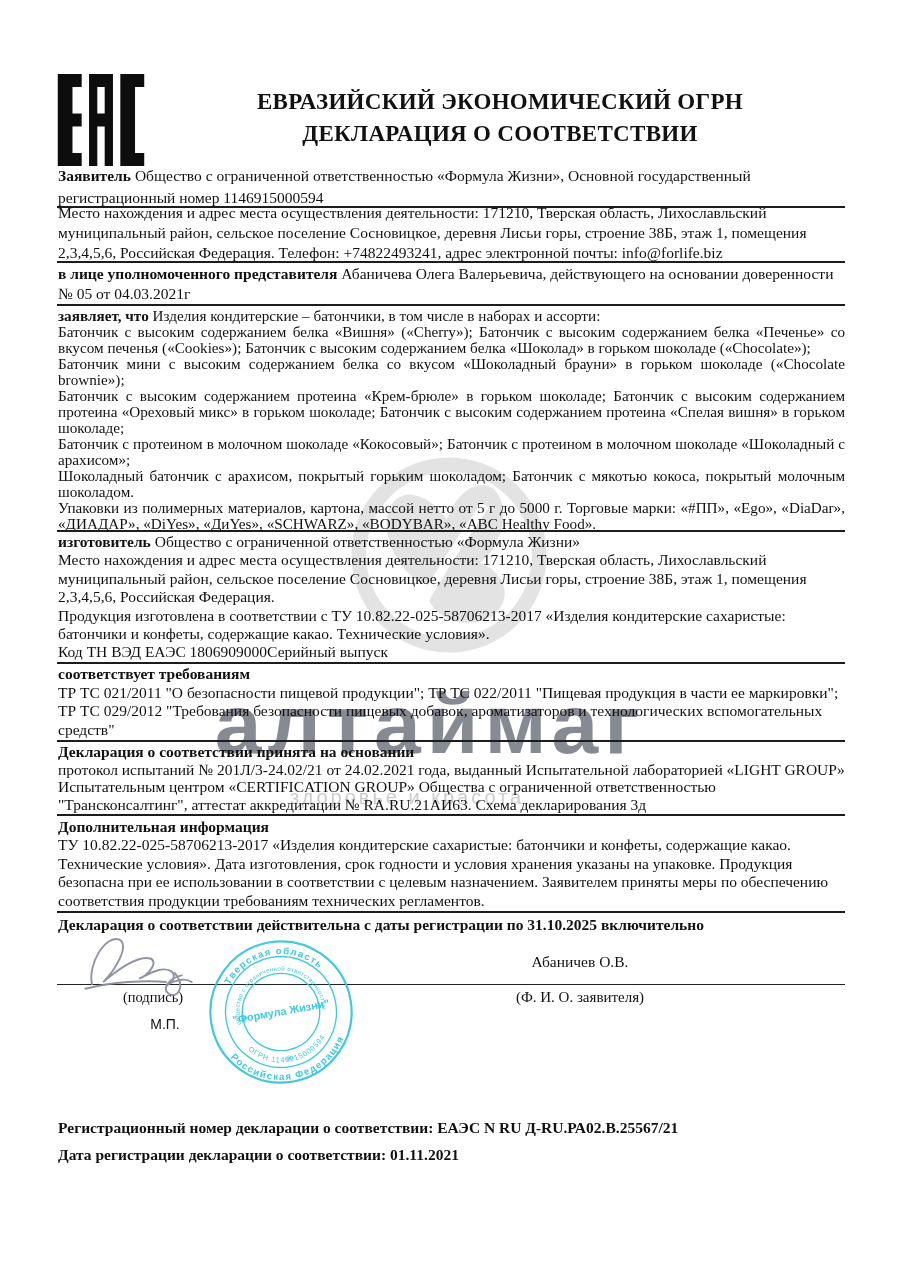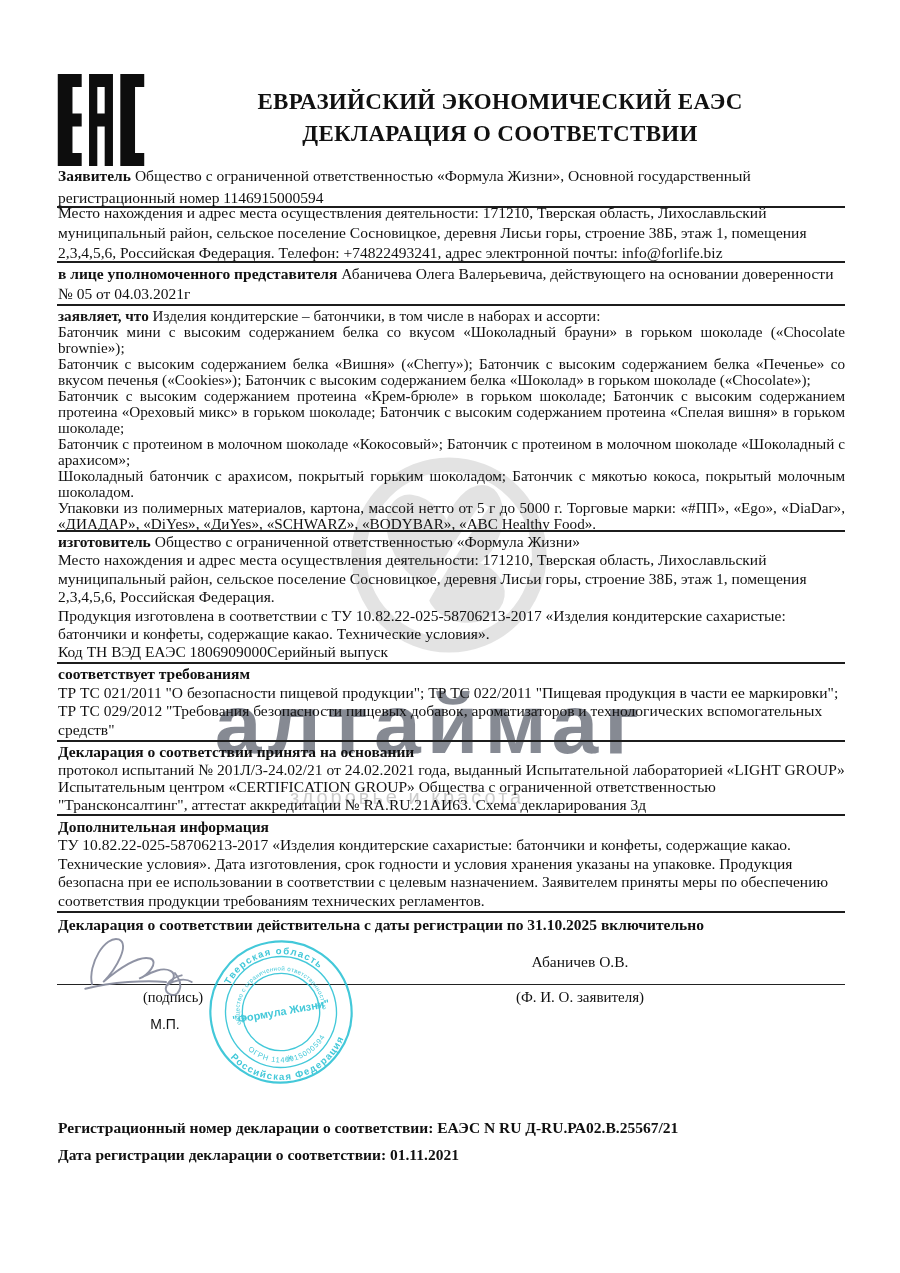--- a/index.html
+++ b/index.html
@@ -33,21 +33,21 @@
   .s-basis{top:743px;line-height:17.5px;}
   .s-add{top:818px;line-height:18.4px;}
   .s-validity{top:915px;font-weight:bold;line-height:19px;}
   .rule{position:absolute;left:57px;width:788px;height:1.6px;background:#1c1c1c;z-index:1;}
   .r1{top:206px;}.r2{top:261px;}.r3{top:304px;}.r4{top:530px;}.r5{top:662px;}
   .r6{top:740px;}.r7{top:814px;}.r8{top:911px;}
 
   
   .sig-line{position:absolute;left:57px;top:984px;width:788px;height:1.4px;background:#222;z-index:1;}
   .sig-name{position:absolute;left:420px;top:953px;width:320px;text-align:center;font-size:15.5px;z-index:1;}
-  .sig-label{position:absolute;left:78px;top:989px;width:190px;text-align:center;font-size:14.5px;z-index:1;}
+  .sig-label{position:absolute;left:58px;top:989px;width:190px;text-align:center;font-size:14.5px;z-index:1;}
   .fio-label{position:absolute;left:420px;top:989px;width:320px;text-align:center;font-size:15px;z-index:1;}
   .mp{position:absolute;left:135px;top:1016px;width:60px;text-align:center;
     font-family:"Liberation Sans",sans-serif;font-size:14px;z-index:1;}
   .autograph{position:absolute;left:78px;top:926px;width:130px;height:74px;z-index:3;}
   .stamp{position:absolute;left:197px;top:928px;width:168px;height:168px;z-index:2;opacity:.9;}
   .stamp text{font-family:"Liberation Sans",sans-serif;fill:#2fc3d5;}
   .stamp .st-big{font-size:11.5px;font-weight:bold;letter-spacing:1.5px;}
   .stamp .st-small{font-size:7.3px;letter-spacing:.4px;}
   .stamp .st-ogrn{font-size:8.8px;letter-spacing:1px;}
   .stamp .st-center{font-size:13px;font-weight:bold;}
@@ -76,43 +76,43 @@
   <div class="wm-tagline">здоровье и красота</div>
 
   <svg class="eac" viewBox="0 0 94 100">
     <g fill="#0d0d0d" fill-rule="evenodd">
       <path d="M0,0 H26 V14 H16 V43 H26 V57 H16 V86 H26 V100 H0 Z"></path>
       <path d="M34,0 H60 V100 H51 V57 H43 V100 H34 Z M43,14 V43 H51 V14 Z"></path>
       <path d="M68,0 H94 V14 H84 V86 H94 V100 H68 Z"></path>
     </g>
   </svg>
   <div class="title">
-    <div>ЕВРАЗИЙСКИЙ ЭКОНОМИЧЕСКИЙ ЕАЭС</div>
+    <div>ЕВРАЗИЙСКИЙ ЭКОНОМИЧЕСКИЙ ОГРН</div>
     <div>ДЕКЛАРАЦИЯ О СООТВЕТСТВИИ</div>
   </div>
 
   <div class="sec s-applicant">
     <p><b>Заявитель</b><span> Общество с ограниченной ответственностью «Формула Жизни», Основной государственный регистрационный номер 1146915000594</span></p>
   </div>
   <div class="rule r1"></div>
 
   <div class="sec s-address">
     <p>Место нахождения и адрес места осуществления деятельности: 171210, Тверская область, Лихославльский муниципальный район, сельское поселение Сосновицкое, деревня Лисьи горы, строение 38Б, этаж 1, помещения 2,3,4,5,6, Российская Федерация. Телефон: +74822493241, адрес электронной почты: info@forlife.biz</p>
   </div>
   <div class="rule r2"></div>
 
   <div class="sec s-rep">
     <p><b>в лице уполномоченного представителя</b><span> Абаничева  Олега Валерьевича, действующего на основании доверенности № 05 от 04.03.2021г</span></p>
   </div>
   <div class="rule r3"></div>
 
   <div class="sec s-declares">
     <p><b>заявляет, что</b><span> Изделия кондитерские – батончики, в том числе в наборах и ассорти:</span></p>
+    <p class="just">Батончик с высоким содержанием белка «Вишня» («Cherry»); Батончик с высоким содержанием белка «Печенье» со вкусом печенья («Cookies»); Батончик с высоким содержанием белка «Шоколад» в горьком шоколаде («Chocolate»);</p>
     <p class="just">Батончик мини с высоким содержанием белка со вкусом «Шоколадный брауни» в горьком шоколаде («Chocolate brownie»);</p>
-    <p class="just">Батончик с высоким содержанием белка «Вишня» («Cherry»); Батончик с высоким содержанием белка «Печенье» со вкусом печенья («Cookies»); Батончик с высоким содержанием белка «Шоколад» в горьком шоколаде («Chocolate»);</p>
     <p class="just">Батончик с высоким содержанием протеина «Крем-брюле» в горьком шоколаде; Батончик с высоким содержанием протеина «Ореховый микс» в горьком шоколаде; Батончик с высоким содержанием протеина «Спелая вишня» в горьком шоколаде;</p>
     <p class="just">Батончик с протеином в молочном шоколаде «Кокосовый»; Батончик с протеином в молочном шоколаде «Шоколадный с арахисом»;</p>
     <p class="just">Шоколадный батончик с арахисом, покрытый горьким шоколадом; Батончик с мякотью кокоса, покрытый молочным шоколадом.</p>
     <p class="just">Упаковки из полимерных материалов, картона, массой нетто от 5 г до 5000 г. Торговые марки: «#ПП», «Ego», «DiaDar», «ДИАДАР», «DiYes», «ДиYes», «SCHWARZ», «BODYBAR», «ABC Healthy Food».</p>
   </div>
   <div class="rule r4"></div>
 
   <div class="sec s-manufacturer">
     <p><b>изготовитель</b><span> Общество с ограниченной ответственностью «Формула Жизни»</span></p>
     <p>Место нахождения и адрес места осуществления деятельности: 171210, Тверская область, Лихославльский муниципальный район, сельское поселение Сосновицкое, деревня Лисьи горы, строение 38Б, этаж 1, помещения 2,3,4,5,6, Российская Федерация.</p>

